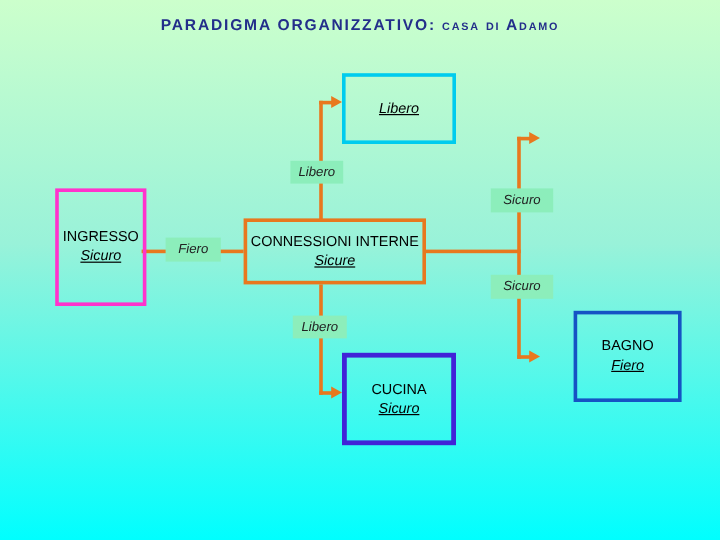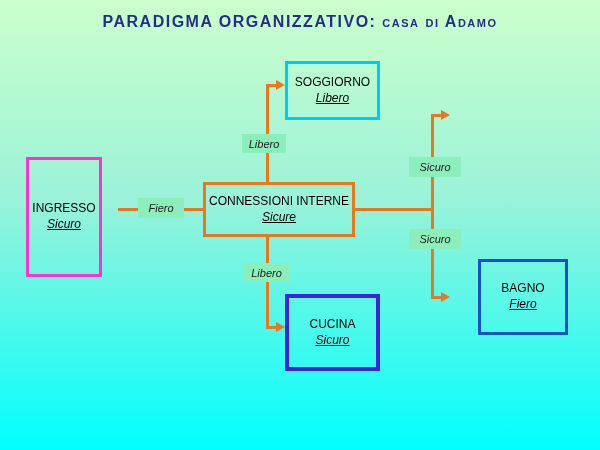--- a/index.html
+++ b/index.html
@@ -6,21 +6,21 @@
   body {
     width: 600px; height: 450px;
     font-family: "Liberation Sans", sans-serif;
   }
   .slide {
     position: relative; width: 600px; height: 450px; overflow: hidden;
     background: linear-gradient(180deg, var(--bg-top, #ccffcc) 0%, var(--bg-mid, #99f2d9) 45%, var(--bg-bottom, #00ffff) 100%);
   }
   .title {
     position: absolute; top: 13px; left: 0; right: 0;
-    text-align: center; font-size: 16px; font-weight: bold;
+    text-align: center; font-size: 13px; font-weight: bold;
     letter-spacing: 1.5px; color: var(--title-navy, #232e8a);
     margin: 0; white-space: nowrap;
   }
   .title .smallcaps { font-variant: small-caps; }
   .line { position: absolute; background: var(--connector, #e8781e); z-index: 1; }
   .arrow {
     position: absolute; width: 0; height: 0; z-index: 1;
     border-top: 5px solid transparent; border-bottom: 5px solid transparent;
     border-left: 9px solid var(--connector, #e8781e);
   }
@@ -31,21 +31,21 @@
   }
   .node-name { font-size: 12px; color: #000; line-height: 1.3; }
   .node-status { font-size: 12px; font-style: italic; text-decoration: underline; color: #000; line-height: 1.3; }
   .edge-label {
     position: absolute; z-index: 3;
     background: var(--label-mint, #8ceebb); color: #222;
     font-size: 11px; font-style: italic;
     display: flex; align-items: center; justify-content: center;
   }
   
-  .n-ingresso     { left: 26px;  top: 157px; width: 76px;  height: 120px; }
+  .n-ingresso     { left: 46px;  top: 157px; width: 76px;  height: 98px; }
   .n-connessioni  { left: 203px; top: 182px; width: 152px; height: 55px; }
   .n-soggiorno    { left: 285px; top: 61px;  width: 95px;  height: 59px; }
   .n-camera       { left: 450px; top: 72px;  width: 95px;  height: 75px; }
   .n-bagno        { left: 450px; top: 259px; width: 90px;  height: 76px; }
   .n-cucina       { left: 285px; top: 294px; width: 95px;  height: 77px; border-width: 4px; }
   
   .l-top-v        { left: 266px; top: 84px;  width: 3px;  height: 99px; }
   .l-top-h        { left: 266px; top: 84px;  width: 12px; height: 3px; }
   .a-soggiorno    { left: 276px; top: 80px; }
   .l-left-h       { left: 118px; top: 208px; width: 85px;  height: 3px; }
@@ -93,21 +93,20 @@
     <div class="node-name">INGRESSO</div>
     <div class="node-status">Sicuro</div>
   </div>
 
   <div class="node n-connessioni" style="border-color: rgb(232, 120, 30); align-items: center;">
     <div class="node-name">CONNESSIONI INTERNE</div>
     <div class="node-status">Sicure</div>
   </div>
 
   <div class="node n-soggiorno" style="border-color: rgb(0, 204, 238);">
-    <div class="node-name">SOGGIORNO</div>
     <div class="node-status">Libero</div>
   </div>
 
 
   <div class="node n-bagno" style="border-color: rgb(21, 83, 196); margin-left: 28px;">
     <div class="node-name">BAGNO</div>
     <div class="node-status">Fiero</div>
   </div>
 
   <div class="node n-cucina" style="border-color: rgb(65, 35, 215);">

